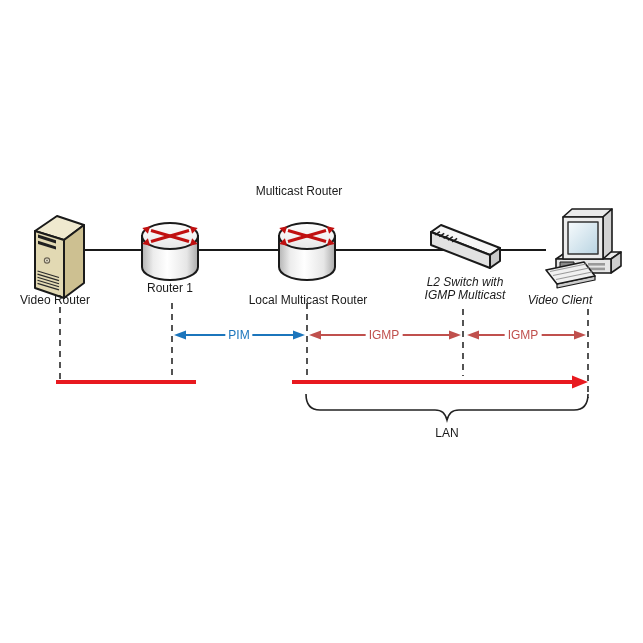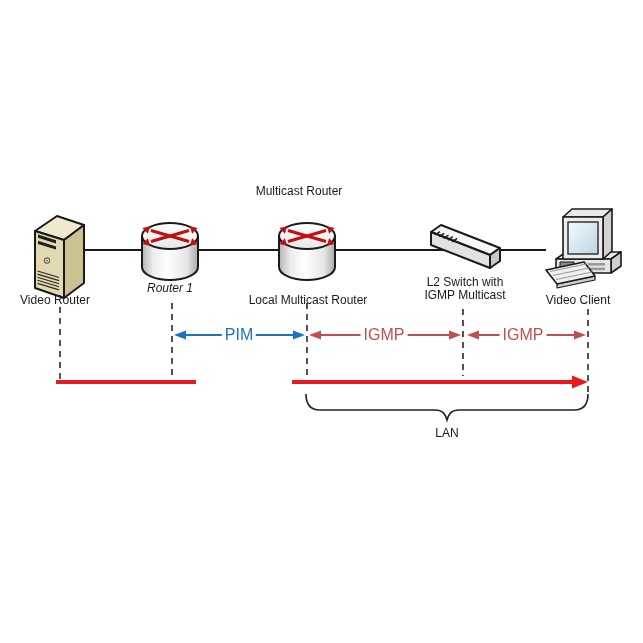--- a/index.html
+++ b/index.html
@@ -7,21 +7,21 @@
     position:relative;width:643px;height:643px;background:#ffffff;overflow:hidden;
     font-family:"Liberation Sans", sans-serif;color:#1a1a1a;
   }
   .stage svg{position:absolute;left:0;top:0;}
   .lbl{
     position:absolute;font-size:12px;line-height:13px;white-space:nowrap;
     transform:translate(-50%,-50%);text-align:center;color:#1a1a1a;
   }
   .lbl.two{line-height:13px;}
   .proto{
-    position:absolute;font-size:16px;white-space:nowrap;
+    position:absolute;font-size:12px;white-space:nowrap;
     transform:translate(-50%,-50%);background:#ffffff;padding:0 3px;font-weight:400;
   }
   .proto.pim{color:var(--pim);}
   .proto.igmp{color:var(--igmp);}
   .traffic-label{
     position:absolute;left:199px;top:364px;font-size:12px;line-height:15px;
     white-space:nowrap;text-align:left;color:#1a1a1a;
   }
 </style>
 </head>
@@ -161,30 +161,30 @@
     </g>
 
     <path d="M306,394 C306,404 310,410 320,410 L435,410 C442,410 445,413 447,420
              C449,413 452,410 459,410 L574,410 C584,410 588,404 588,394" fill="none" stroke="#222222" stroke-width="1.6"></path>
   </svg>
 
   <div class="lbl" style="left:299px;top:191px;">Multicast Router</div>
 
   <div class="lbl" style="left:55px;top:300px;">Video Router</div>
 
-  <div class="lbl" style="left:170px;top:288px;font-style:italic;">Router 1</div>
+  <div class="lbl" style="left:170px;top:288px;">Router 1</div>
 
   <div class="lbl" style="left:308px;top:288px;margin-top:12px;">Local Multicast Router</div>
 
-  <div class="lbl two" style="left:465px;top:289px;">
+  <div class="lbl two" style="left:465px;top:289px;font-style:italic;">
     <div>L2 Switch with</div>
     <div>IGMP Multicast</div>
   </div>
 
-  <div class="lbl" style="left:578px;top:300px;">Video Client</div>
+  <div class="lbl" style="left:560px;top:300px;font-style:italic;">Video Client</div>
 
   <div class="proto pim" style="left:239px;top:335px;">PIM</div>
 
   <div class="proto igmp" style="left:384px;top:335px;">IGMP</div>
 
   <div class="proto igmp" style="left:523px;top:335px;">IGMP</div>
 
 
   <div class="lbl" style="left:447px;top:433px;text-align:right;">LAN</div>
 

